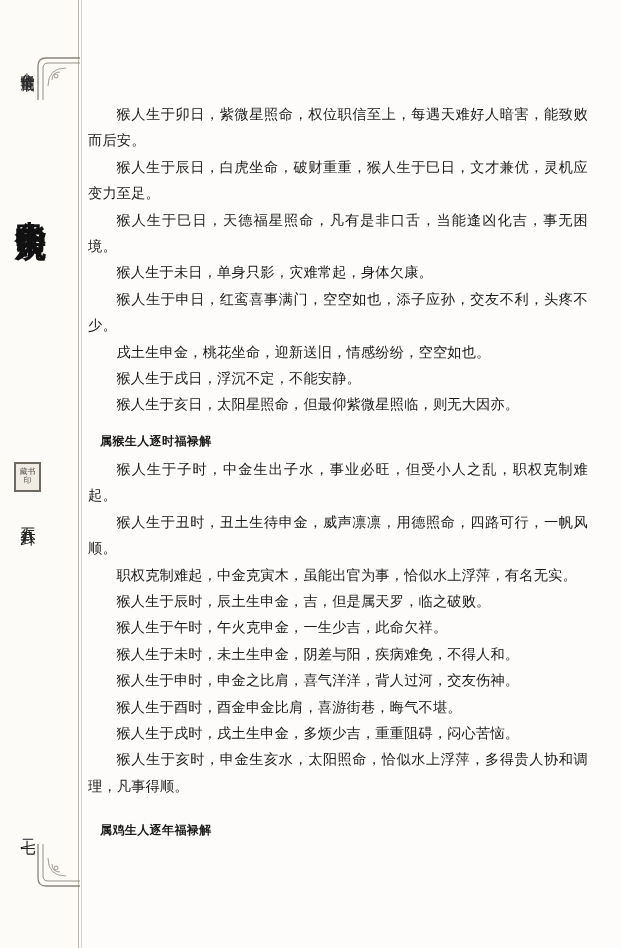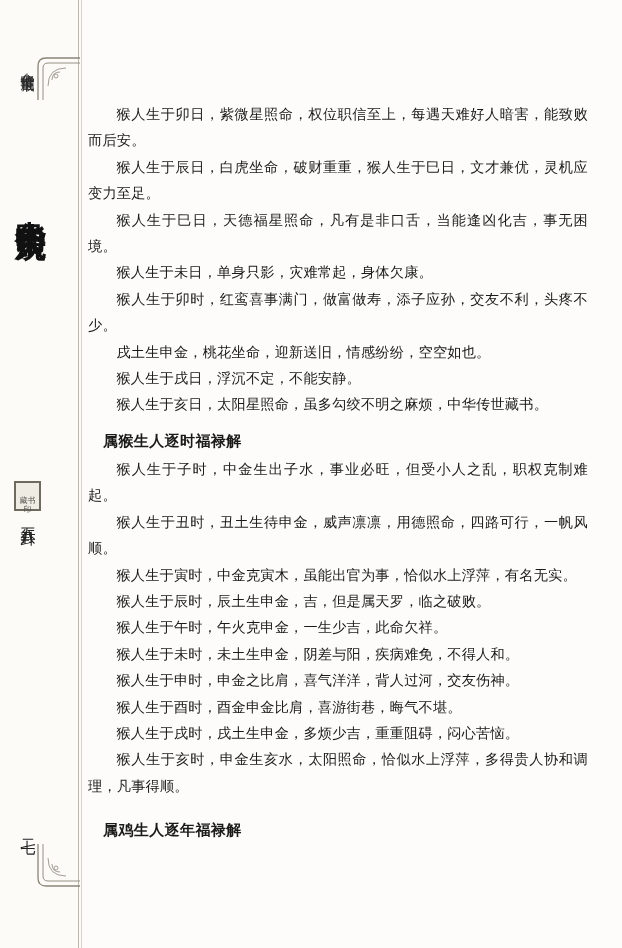--- a/index.html
+++ b/index.html
@@ -74,24 +74,23 @@
     left: 14px;
     top: 462px;
     width: 27px;
     height: 30px;
     border: 2px solid #6f6a60;
     background: #efece4;
     font-size: 8px;
     line-height: 9px;
     color: #55504a;
     text-align: center;
-    padding-top: 13px;
+    padding-top: 3px;
     box-sizing: border-box;
     letter-spacing: 0px;
-    margin-top: 19px;
   }
 
   .sub-title {
     position: absolute;
     left: 16px;
     top: 516px;
     width: 22px;
     font-size: 15px;
     line-height: 21px;
     letter-spacing: 1px;
@@ -138,21 +137,21 @@
     text-align: justify;
     margin-top: 23px;
   }
   .body p {
     margin: 0;
     text-indent: 2em;
     letter-spacing: 0.2px;
   }
   .body h3 {
     margin: 10px 0 2px 0;
-    font-size: 15px;
+    font-size: 12px;
     font-weight: bold;
     line-height: 26px;
     text-indent: 1em;
     letter-spacing: 0.4px;
   }
   .body h3.gap-top { margin-top: 18px; }
 </style>
 </head>
 <body>
 
@@ -188,30 +187,30 @@
       <circle cx="20" cy="26" r="2" fill="none" stroke="#8b8578" stroke-width="0.8"></circle>
     </svg>
   </div>
 
   <div class="body">
 
     <p>猴人生于卯日，紫微星照命，权位职信至上，每遇天难好人暗害，能致败而后安。</p>
     <p>猴人生于辰日，白虎坐命，破财重重，猴人生于巳日，文才兼优，灵机应变力至足。</p>
     <p>猴人生于巳日，天德福星照命，凡有是非口舌，当能逢凶化吉，事无困境。</p>
     <p>猴人生于未日，单身只影，灾难常起，身体欠康。</p>
-    <p>猴人生于卯时，红鸾喜事满门，做富做寿，添子应孙，交友不利，头疼不少。</p>
+    <p>猴人生于申日，红鸾喜事满门，空空如也，添子应孙，交友不利，头疼不少。</p>
     <p>戌土生申金，桃花坐命，迎新送旧，情感纷纷，空空如也。</p>
     <p>猴人生于戌日，浮沉不定，不能安静。</p>
-    <p>猴人生于亥日，太阳星照命，虽多勾绞不明之麻烦，中华传世藏书。</p>
+    <p>猴人生于亥日，太阳星照命，但最仰紫微星照临，则无大因亦。</p>
 
     <h3>属猴生人逐时福禄解</h3>
 
     <p>猴人生于子时，中金生出子水，事业必旺，但受小人之乱，职权克制难起。</p>
     <p>猴人生于丑时，丑土生待申金，威声凛凛，用德照命，四路可行，一帆风顺。</p>
-    <p>猴人生于寅时，中金克寅木，虽能出官为事，恰似水上浮萍，有名无实。</p>
+    <p>职权克制难起，中金克寅木，虽能出官为事，恰似水上浮萍，有名无实。</p>
     <p>猴人生于辰时，辰土生申金，吉，但是属天罗，临之破败。</p>
     <p>猴人生于午时，午火克申金，一生少吉，此命欠祥。</p>
     <p>猴人生于未时，未土生申金，阴差与阳，疾病难免，不得人和。</p>
     <p>猴人生于申时，申金之比肩，喜气洋洋，背人过河，交友伤神。</p>
     <p>猴人生于酉时，酉金申金比肩，喜游街巷，晦气不堪。</p>
     <p>猴人生于戌时，戌土生申金，多烦少吉，重重阻碍，闷心苦恼。</p>
     <p>猴人生于亥时，申金生亥水，太阳照命，恰似水上浮萍，多得贵人协和调理，凡事得顺。</p>
 
     <h3 class="gap-top">属鸡生人逐年福禄解</h3>
 

